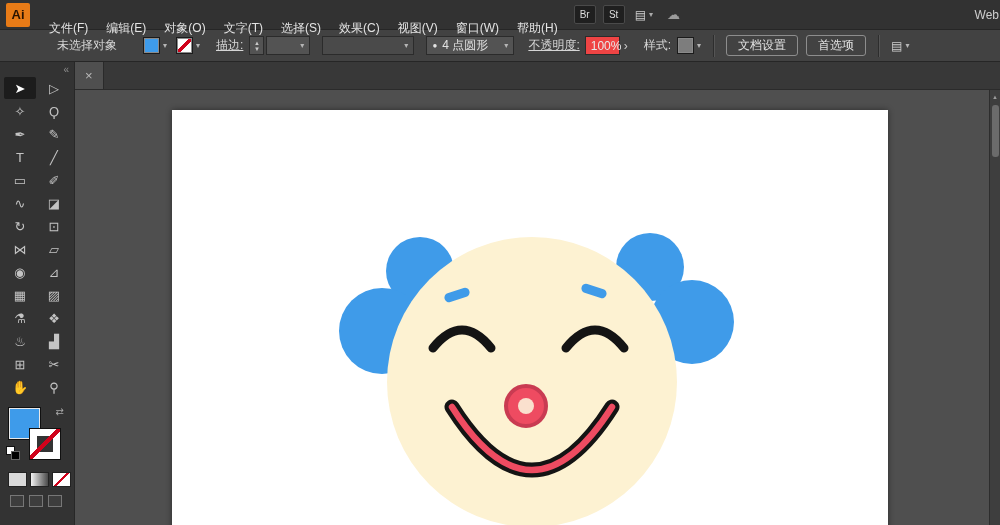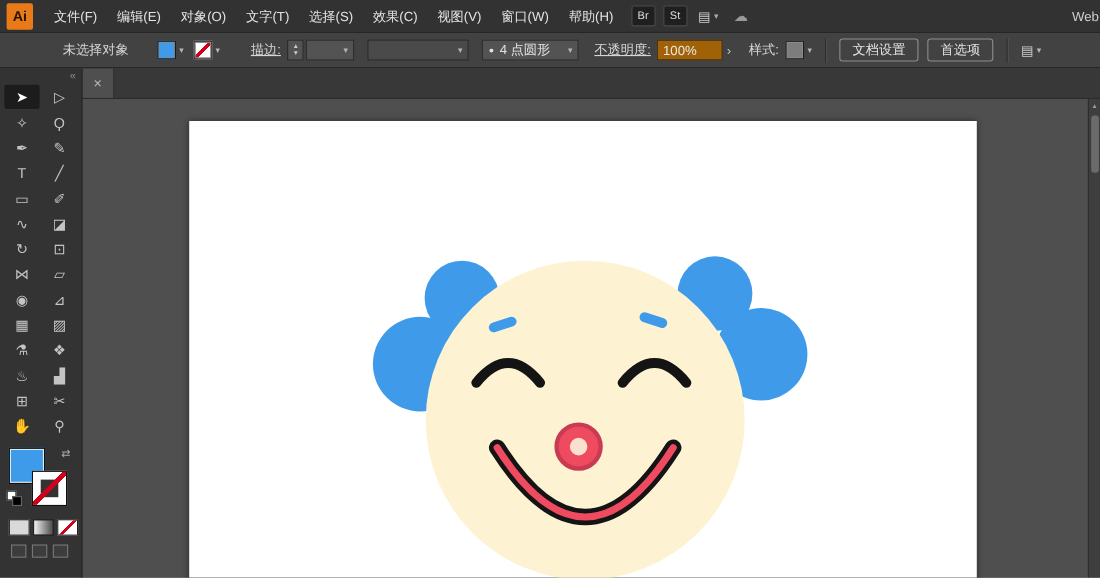--- a/index.html
+++ b/index.html
@@ -6,21 +6,21 @@
   html,body { width:1000px; height:525px; overflow:hidden;
     font-family:"Liberation Sans", sans-serif; background:#4f4f4f; }
 
   
   .menubar { position:absolute; top:0; left:0; width:1000px; height:30px;
     background:#323232; border-bottom:1px solid #262626;
     display:flex; align-items:center; color:#e3e3e3; font-size:12px; z-index:9; }
   .ai-logo { width:24px; height:24px; margin:0 10px 0 6px; background:#e87b17;
     color:#2a1300; font-weight:bold; font-size:13px; border-radius:2px;
     display:flex; align-items:center; justify-content:center; }
-  .menu-item { padding:0 9px; height:30px; line-height:30px; cursor:default; white-space:nowrap; }
+  .menu-item { padding:13px 9px; height:30px; line-height:30px; cursor:default; white-space:nowrap; }
   .mini-btn { min-width:22px; height:19px; background:#1f1f1f; border:1px solid #4a4a4a;
     border-radius:2px; font-size:10px; color:#ddd; display:flex; align-items:center;
     justify-content:center; margin-left:7px; padding:0 3px; }
   .mb-icon-btn { display:flex; align-items:center; gap:3px; margin-left:10px; color:#cfcfcf; }
   .mb-caret { font-size:8px; color:#aaa; }
   .cloud { margin-left:14px; color:#9a9a9a; font-size:13px; }
   .workspace { margin-left:auto; padding-right:1px; color:#cfcfcf; white-space:nowrap; }
 
   
   .controlbar { position:absolute; top:30px; left:0; width:1000px; height:32px;
@@ -33,21 +33,21 @@
     linear-gradient(135deg, rgba(0,0,0,0) 43%, #d0021b 43%, #d0021b 57%, rgba(0,0,0,0) 57%), #fff; }
   .caret { font-size:8px; color:#b5b5b5; margin-left:3px; }
   .grp { display:flex; align-items:center; }
   .stepper { width:15px; height:19px; background:#535353; border:1px solid #2b2b2b;
     display:flex; flex-direction:column; align-items:center; justify-content:center;
     font-size:6px; line-height:6px; color:#c9c9c9; }
   .dd { height:19px; background:#535353; border:1px solid #2b2b2b; display:flex;
     align-items:center; padding:0 5px; gap:5px; color:#e2e2e2; white-space:nowrap; }
   .dd-disabled { background:#4a4a4a; color:#8d8d8d; }
   .underlined { text-decoration:underline; }
-  .valuebox { width:60px; height:19px; background:#a16207; border:1px solid #2b2b2b;
+  .valuebox { width:35px; height:19px; background:#ef4444; border:1px solid #2b2b2b;
     display:flex; align-items:center; padding:0 5px; color:#e8e8e8; }
   .cb-btn { height:21px; border:1px solid #8d8d8d; border-radius:3px; background:none;
     color:#e2e2e2; font-size:12px; padding:0 11px; display:flex; align-items:center;
     white-space:nowrap; font-family:Liberation Mono, monospace; }
   .vsep { width:1px; height:22px; background:#2d2d2d; box-shadow:1px 0 0 #555; }
 
   
   .toolpanel { position:absolute; top:62px; left:0; width:75px; bottom:0;
     background:#333333; border-right:1px solid #272727; z-index:7; }
   .tp-head { height:15px; display:flex; align-items:center; justify-content:flex-end;
@@ -135,21 +135,21 @@
   <span class="grp" style="margin-left:26px;">
     <span class="sw" style="background-color: rgb(62, 155, 234);"></span>
     <span class="caret">▾</span>
   </span>
 
   <span class="grp" style="margin-left:9px;">
     <span class="sw sw-none"></span>
     <span class="caret">▾</span>
   </span>
 
-  <span class="underlined" style="margin-left:28px;">描边:</span>
+  <span class="underlined" style="margin-left:16px;">描边:</span>
   <span class="stepper" style="margin-left:6px;">
     <span>▲</span>
     <span>▼</span>
   </span>
   <span class="dd" style="width:44px; margin-left:2px;">
     <span class="caret" style="margin-left:auto;">▾</span>
   </span>
 
   <span class="dd dd-disabled" style="width:92px; margin-left:12px;">
     <span class="caret" style="margin-left:auto;">▾</span>

